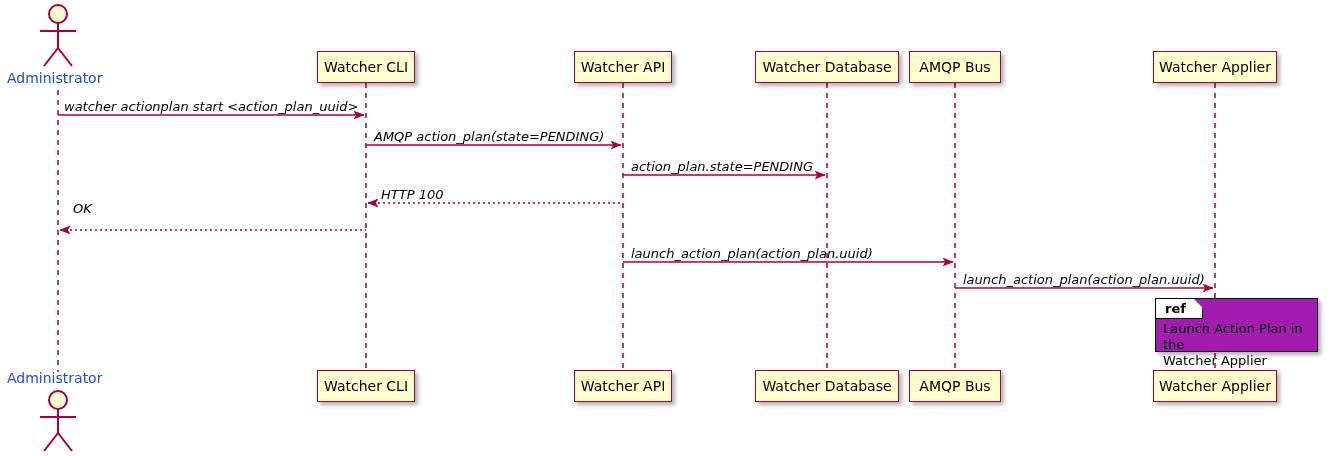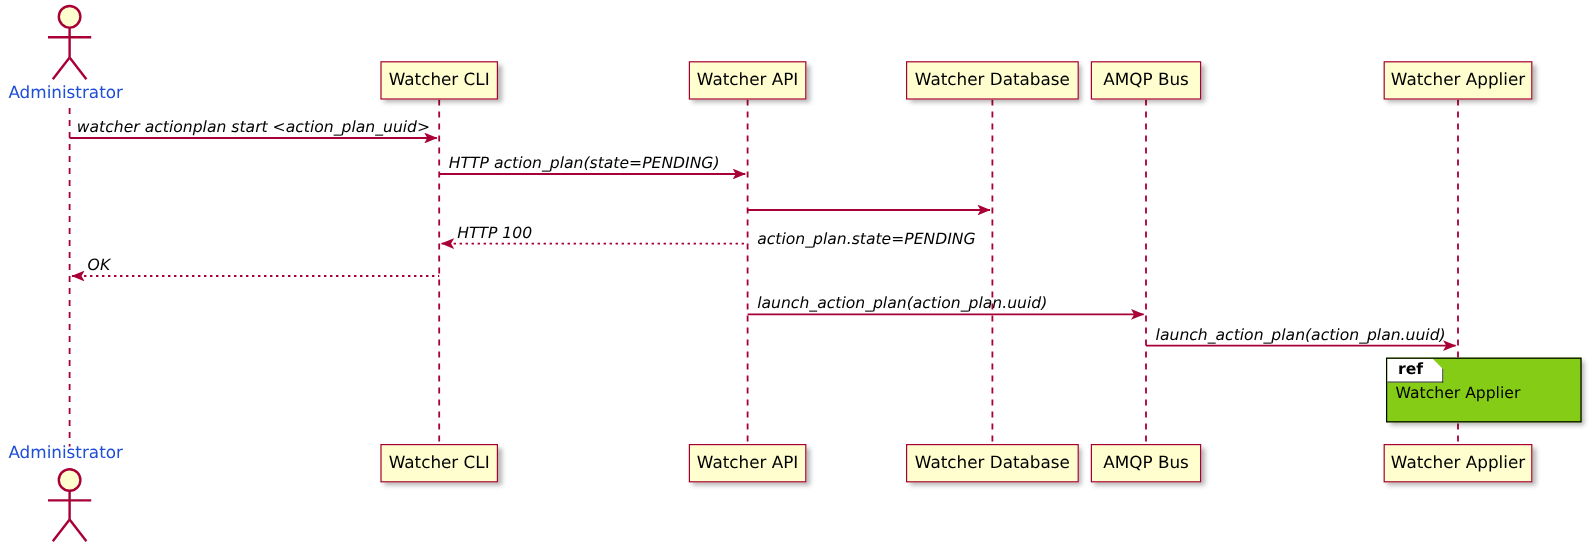--- a/index.html
+++ b/index.html
@@ -52,21 +52,21 @@
     position: absolute;
     color: #000000;
     font-size: 13px;
     white-space: nowrap;
     font-family: "DejaVu Sans", sans-serif;
     font-style: italic;
   }
   
   .ref-box {
     position: absolute;
-    background: #84cc16;
+    background: #a21caf;
     border: 1.5px solid #000000;
     box-sizing: border-box;
     box-shadow: 3px 3px 4px rgba(0,0,0,0.30);
   }
   .ref-tab {
     position: absolute;
     left: 0; top: 0;
     background: #FFFFFF;
     border-right: 1.5px solid #000000;
     border-bottom: 1.5px solid #000000;
@@ -180,40 +180,41 @@
     <span>Administrator</span>
   </div>
   <div class="actor-label" style="left:7px; top:370px;">
     <span>Administrator</span>
   </div>
 
   <div class="msg-label" style="left:64px; top:99px;">
     <span>watcher actionplan start &lt;action_plan_uuid&gt;</span>
   </div>
   <div class="msg-label" style="left:374px; top:129px;">
-    <span>HTTP action_plan(state=PENDING)</span>
-  </div>
-  <div class="msg-label" style="left:631px; top:159px;margin-top:33px;">
+    <span>AMQP action_plan(state=PENDING)</span>
+  </div>
+  <div class="msg-label" style="left:631px; top:159px;">
     <span>action_plan.state=PENDING</span>
   </div>
   <div class="msg-label" style="left:381px; top:187px;">
     <span>HTTP 100</span>
   </div>
-  <div class="msg-label" style="left:73px; top:214px;">
+  <div class="msg-label" style="left:73px; top:201px;">
     <span>OK</span>
   </div>
   <div class="msg-label" style="left:631px; top:246px;">
     <span>launch_action_plan(action_plan.uuid)</span>
   </div>
   <div class="msg-label" style="left:963px; top:272px;">
     <span>launch_action_plan(action_plan.uuid)</span>
   </div>
 
   <div class="ref-box" style="left:1155px; top:298px; width:163px; height:54px;">
     <div class="ref-tab">
       <span>ref</span>
     </div>
     <div class="ref-body">
+      <div>Launch Action Plan in the</div>
       <div>Watcher Applier</div>
     </div>
   </div>
 
 </div>
 
 </body></html>

